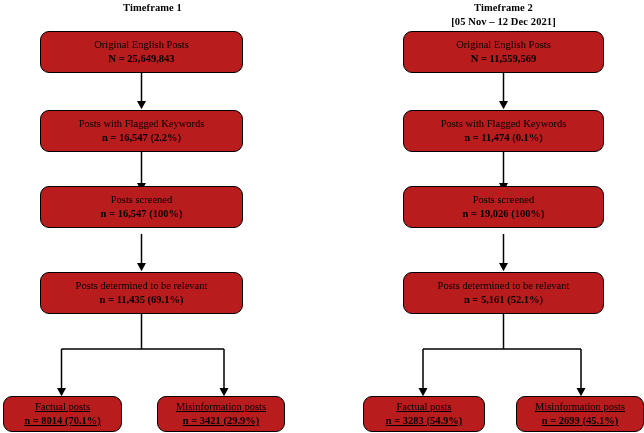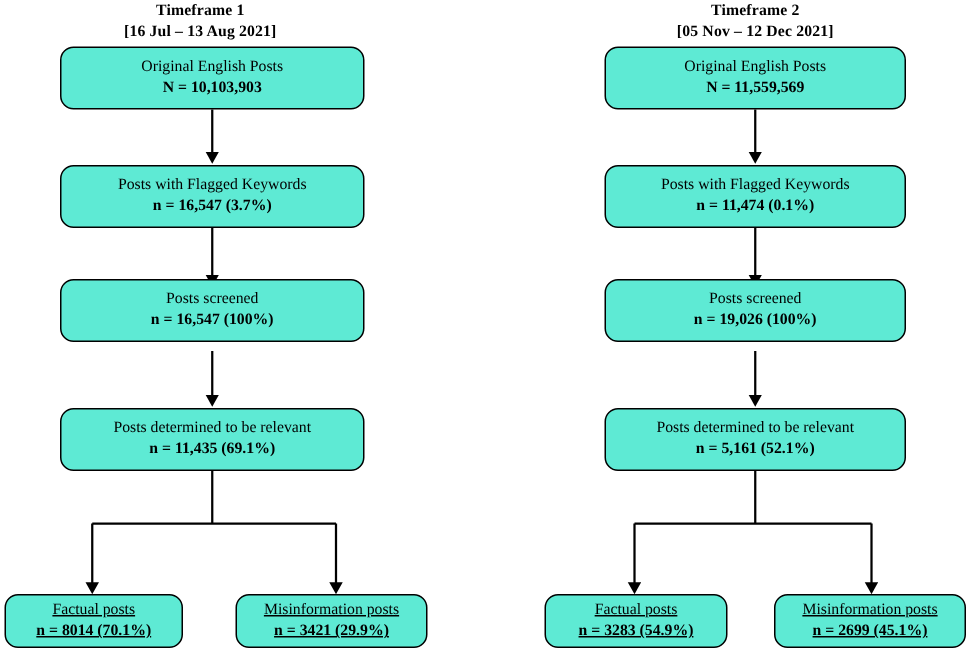--- a/index.html
+++ b/index.html
@@ -27,30 +27,30 @@
   .col-header {
     position: absolute;
     text-align: center;
     font-weight: bold;
     font-size: 10.5px;
     line-height: 14px;
     letter-spacing: 0.1px;
   }
   .col-header .line2 { display: block; }
 
-  #header-left  { left: 32px;  top: 1px; width: 203px; }
+  #header-left  { left: 51px;  top: 1px; width: 203px; }
   #header-right { left: 403px; top: 1px; width: 201px; }
 
   
   .node-box {
     position: absolute;
     box-sizing: border-box;
     border: 1.6px solid #000000;
     border-radius: 9px;
-    background: #5eead4;
+    background: #b91c1c;
     display: flex;
     flex-direction: column;
     align-items: center;
     justify-content: center;
     text-align: center;
     font-size: 10.5px;
     line-height: 14.5px;
   }
   .node-box .node-title { display: block; white-space: nowrap; }
   .node-box .node-count { display: block; white-space: nowrap; font-weight: bold; }
@@ -84,21 +84,20 @@
     pointer-events: none;
   }
 </style>
 </head>
 <body>
 
 <div class="flow-canvas">
 
   <div class="col-header" id="header-left">
     <span>Timeframe 1</span>
-    <span class="line2">[16 Jul – 13 Aug 2021]</span>
   </div>
 
   <div class="col-header" id="header-right">
     <span>Timeframe 2</span>
     <span class="line2">[05 Nov – 12 Dec 2021]</span>
   </div>
 
   <svg class="connectors" viewBox="0 0 644 433">
     <defs>
       <marker id="arrowhead" markerWidth="7" markerHeight="7" refX="2.6" refY="3" orient="auto" markerUnits="strokeWidth">
@@ -134,26 +133,26 @@
     </g>
 
     <g stroke="#000000" stroke-width="1.5" fill="none" marker-end="url(#arrowhead)">
       <line x1="423" y1="349" x2="423" y2="392"></line>
       <line x1="581" y1="349" x2="581" y2="392"></line>
     </g>
   </svg>
 
   <div class="node-box stack-box lx row1">
     <span class="node-title">Original English Posts</span>
-    <span class="node-count">N = 10,103,903</span>
+    <span class="node-count">N = 25,649,843</span>
   </div>
 
   <div class="node-box stack-box lx row2">
     <span class="node-title">Posts with Flagged Keywords</span>
-    <span class="node-count">n = 16,547 (3.7%)</span>
+    <span class="node-count">n = 16,547 (2.2%)</span>
   </div>
 
   <div class="node-box stack-box lx row3">
     <span class="node-title">Posts screened</span>
     <span class="node-count">n = 16,547 (100%)</span>
   </div>
 
   <div class="node-box stack-box lx row4">
     <span class="node-title">Posts determined to be relevant</span>
     <span class="node-count">n = 11,435 (69.1%)</span>

